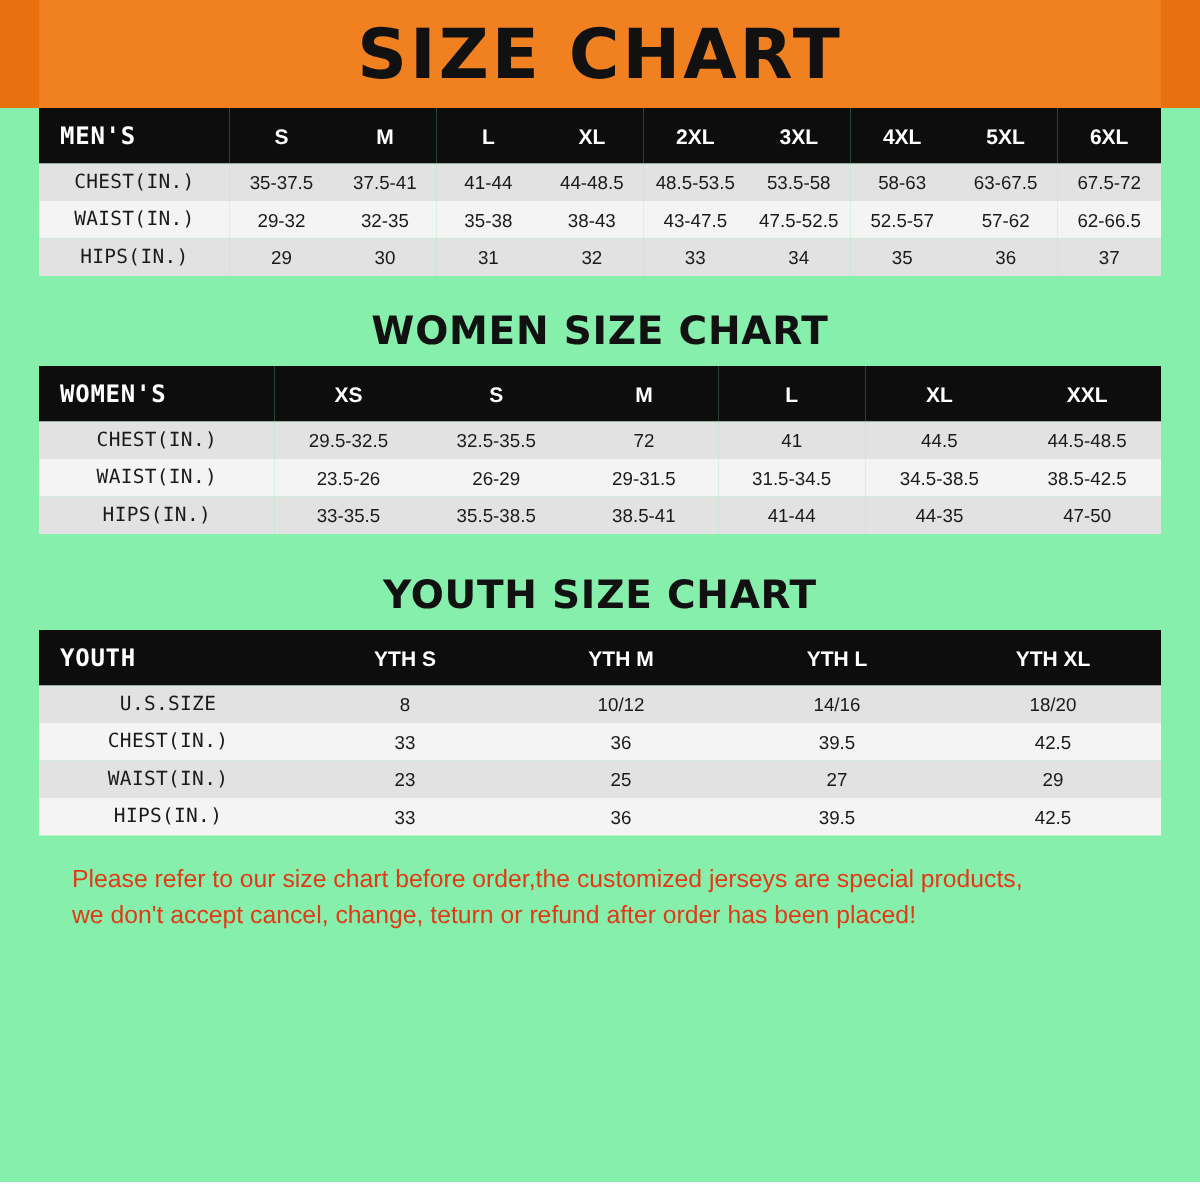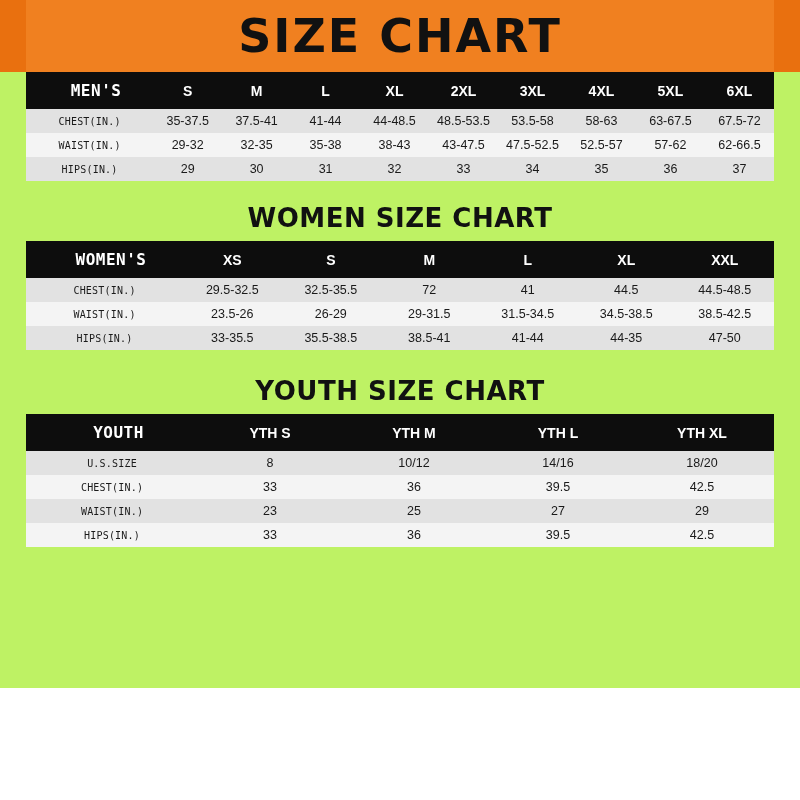--- a/index.html
+++ b/index.html
@@ -3,23 +3,23 @@
 <meta charset="utf-8">
 <style>
   * { box-sizing: border-box; }
   html, body {
     margin: 0; padding: 0;
     width: 800px; height: 800px;
     background: #ffffff;
     font-family: "Liberation Sans", sans-serif;
   }
   #page {
-    width: 800px; height: 688px;
+    width: 800px; height: 788px;
     position: relative;
-    background: #bef264;
+    background: #86efac;
     overflow: hidden;
   }
   
   .banner {
     height: 72px;
     background: #f08020;
     display: flex;
     align-items: center;
     justify-content: center;
     position: relative;
@@ -74,28 +74,28 @@
     background: #0d0d0d;
     color: #ffffff;
     font-size: 14px;
     font-weight: bold;
     padding: 9px 1px;
   }
   table.chart thead th.rowlabel {
     font-family: "DejaVu Sans Mono", monospace;
     font-size: 16px;
     letter-spacing: 0.5px;
-    text-align: center;
+    text-align: left;
     padding-left: 14px;
   }
   table.chart tbody tr.odd td { background: #e2e2e2; }
   table.chart tbody tr.even td { background: #f4f4f4; }
   table.chart tbody td.rowlabel {
     font-family: "DejaVu Sans Mono", monospace;
-    font-size: 10px;
+    font-size: 13px;
     letter-spacing: 0.2px;
     text-align: center;
   }
 
   
   .men-chart col.c0 { width: 17%; }
   .women-chart col.c0 { width: 21%; }
   .youth-chart col.c0 { width: 23%; }
 
   .footer-note {
@@ -284,15 +284,19 @@
         <tr class="even">
           <td class="rowlabel">HIPS(IN.)</td>
           <td>33</td>
           <td>36</td>
           <td>39.5</td>
           <td>42.5</td>
         </tr>
       </tbody>
     </table>
 
+    <div class="footer-note">
+      <div>Please refer to our size chart before order,the customized jerseys are special products,</div>
+      <div>we don't accept cancel, change, teturn or refund after order has been placed!</div>
+    </div>
 
   </div>
 </div>
 
 </body></html>

